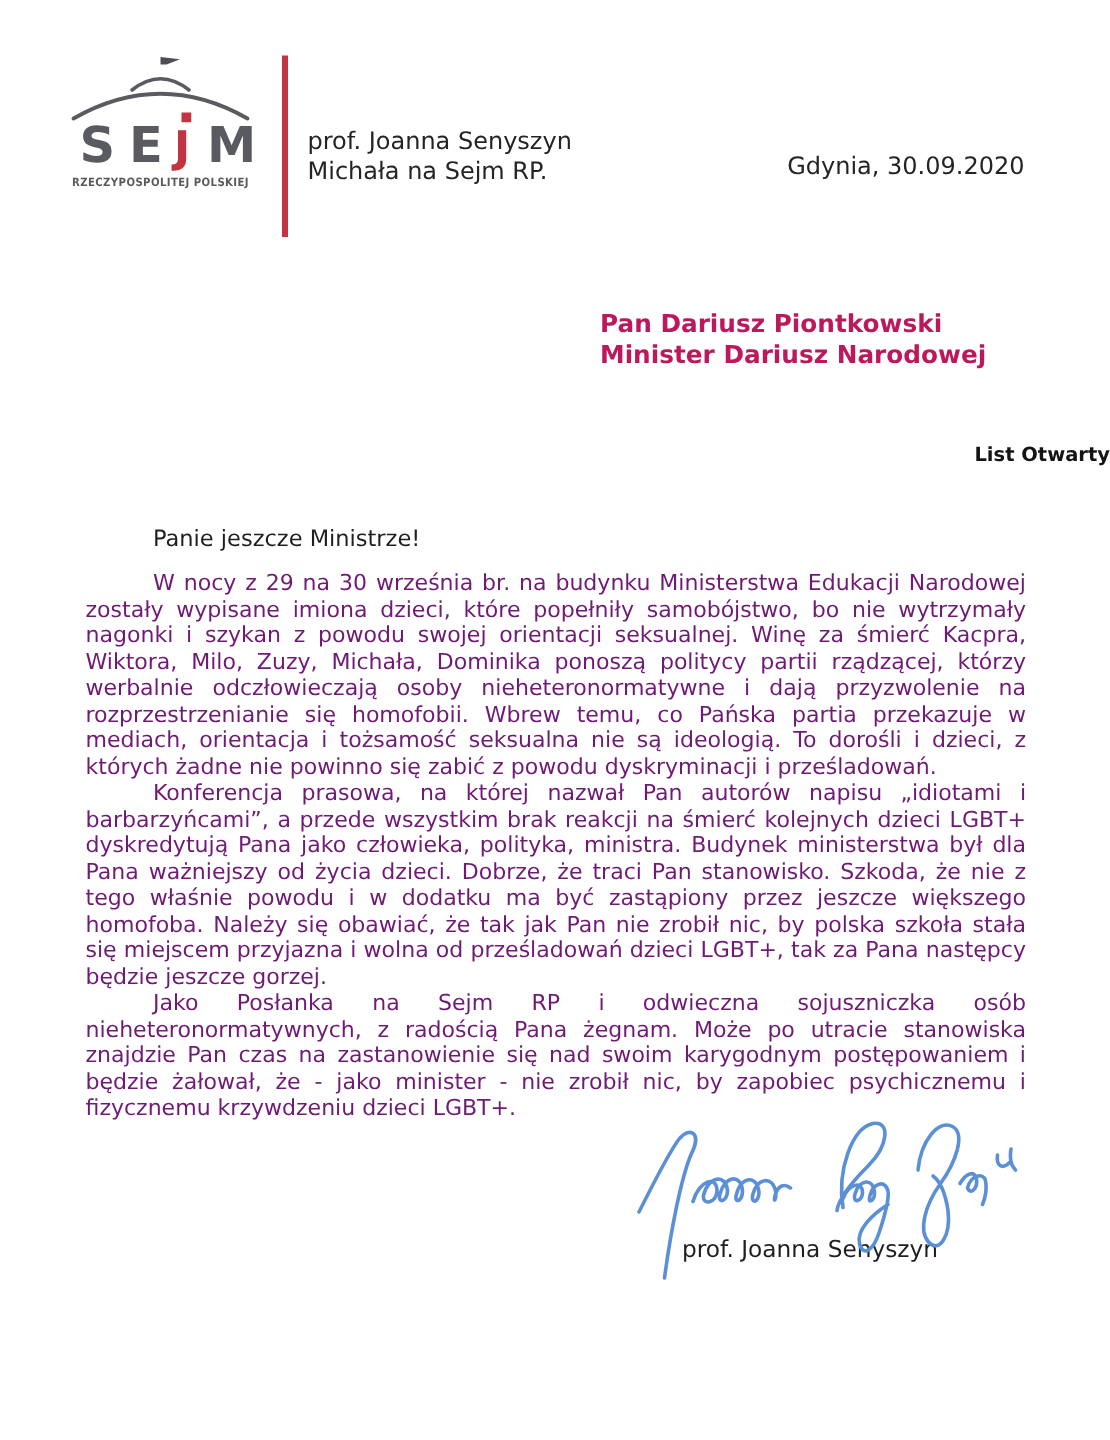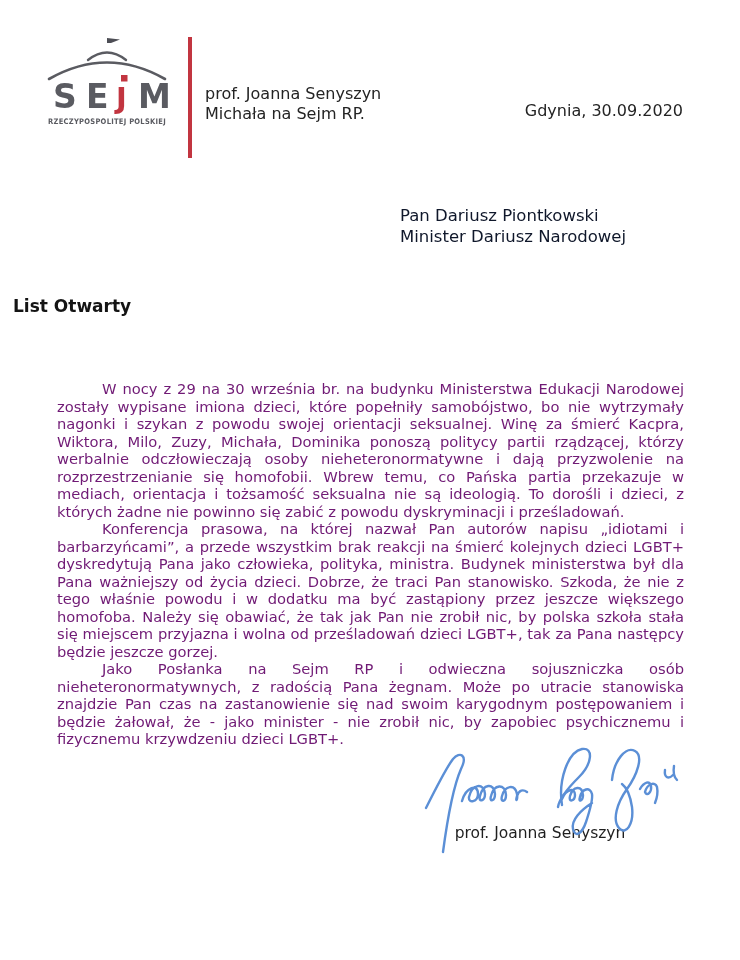--- a/index.html
+++ b/index.html
@@ -19,24 +19,24 @@
   .logo-letter-red { fill: #c23540; font-size: 29px; }
   .logo-subtitle { font-size: 7.6px; font-weight: 700; fill: #5a5b61; letter-spacing: 0.3px; }
   .redbar {
     position: absolute; left: 188px; top: 37px;
     width: 4px; height: 121px; background: #c23540;
   }
   .sender { position: absolute; left: 205px; top: 84px; font-size: 16px; line-height: 20px; color: #242424; }
   .dateline { position: absolute; right: 57px; top: 101px; font-size: 16px; color: #242424; text-align: center; }
 
   
-  .recipient { position: absolute; left: 400px; top: 205px; font-weight: 400; font-size: 16.5px; line-height: 21px; color: #0f172a; }
+  .recipient { position: absolute; left: 400px; top: 205px; font-weight: 700; font-size: 16.5px; line-height: 21px; color: #be185d; }
 
   
-  .title { position: absolute; left: 13px; right: 0; top: 296px; text-align: left; font-weight: 700; font-size: 17px; color: #141414; }
+  .title { position: absolute; left: 0; right: 0; top: 296px; text-align: right; font-weight: 700; font-size: 13px; color: #141414; }
   .salutation { position: absolute; left: 102px; top: 350px; font-size: 15px; }
 
   
   .body-text {
     position: absolute; left: 57px; right: 56px; top: 380px;
     text-align: justify; font-size: 14.7px; line-height: 17.5px; color: #701a75;
   }
   .body-text p { margin: 0; text-indent: 45px; }
 
   
@@ -72,20 +72,21 @@
   </div>
 
   <div class="dateline">Gdynia, 30.09.2020</div>
 
   <div class="recipient">
     <div>Pan Dariusz Piontkowski</div>
     <div>Minister Dariusz Narodowej</div>
   </div>
 
   <div class="title">List Otwarty</div>
+  <div class="salutation">Panie jeszcze Ministrze!</div>
 
   <div class="body-text">
     <p>W nocy z 29 na 30 września br. na budynku Ministerstwa Edukacji Narodowej zostały wypisane imiona dzieci, które popełniły samobójstwo, bo nie wytrzymały nagonki i szykan z powodu swojej orientacji seksualnej. Winę za śmierć Kacpra, Wiktora, Milo, Zuzy, Michała, Dominika ponoszą politycy partii rządzącej, którzy werbalnie odczłowieczają osoby nieheteronormatywne i dają przyzwolenie na rozprzestrzenianie się homofobii. Wbrew temu, co Pańska partia przekazuje w mediach, orientacja i tożsamość seksualna nie są ideologią. To dorośli i dzieci, z których żadne nie powinno się zabić z powodu dyskryminacji i prześladowań.</p>
     <p>Konferencja prasowa, na której nazwał Pan autorów napisu „idiotami i barbarzyńcami”, a przede wszystkim brak reakcji na śmierć kolejnych dzieci LGBT+ dyskredytują Pana jako człowieka, polityka, ministra. Budynek ministerstwa był dla Pana ważniejszy od życia dzieci. Dobrze, że traci Pan stanowisko. Szkoda, że nie z tego właśnie powodu i w dodatku ma być zastąpiony przez jeszcze większego homofoba. Należy się obawiać, że tak jak Pan nie zrobił nic, by polska szkoła stała się miejscem przyjazna i wolna od prześladowań dzieci LGBT+, tak za Pana następcy będzie jeszcze gorzej.</p>
     <p>Jako Posłanka na Sejm RP i odwieczna sojuszniczka osób nieheteronormatywnych, z radością Pana żegnam. Może po utracie stanowiska znajdzie Pan czas na zastanowienie się nad swoim karygodnym postępowaniem i będzie żałował, że - jako minister - nie zrobił nic, by zapobiec psychicznemu i fizycznemu krzywdzeniu dzieci LGBT+.</p>
   </div>
 
   <svg class="sig-svg" width="274" height="122" viewBox="0 0 274 122" aria-hidden="true">
     <g fill="none" stroke="#5b8fd6" stroke-width="2.4" stroke-linecap="round" stroke-linejoin="round">
 

